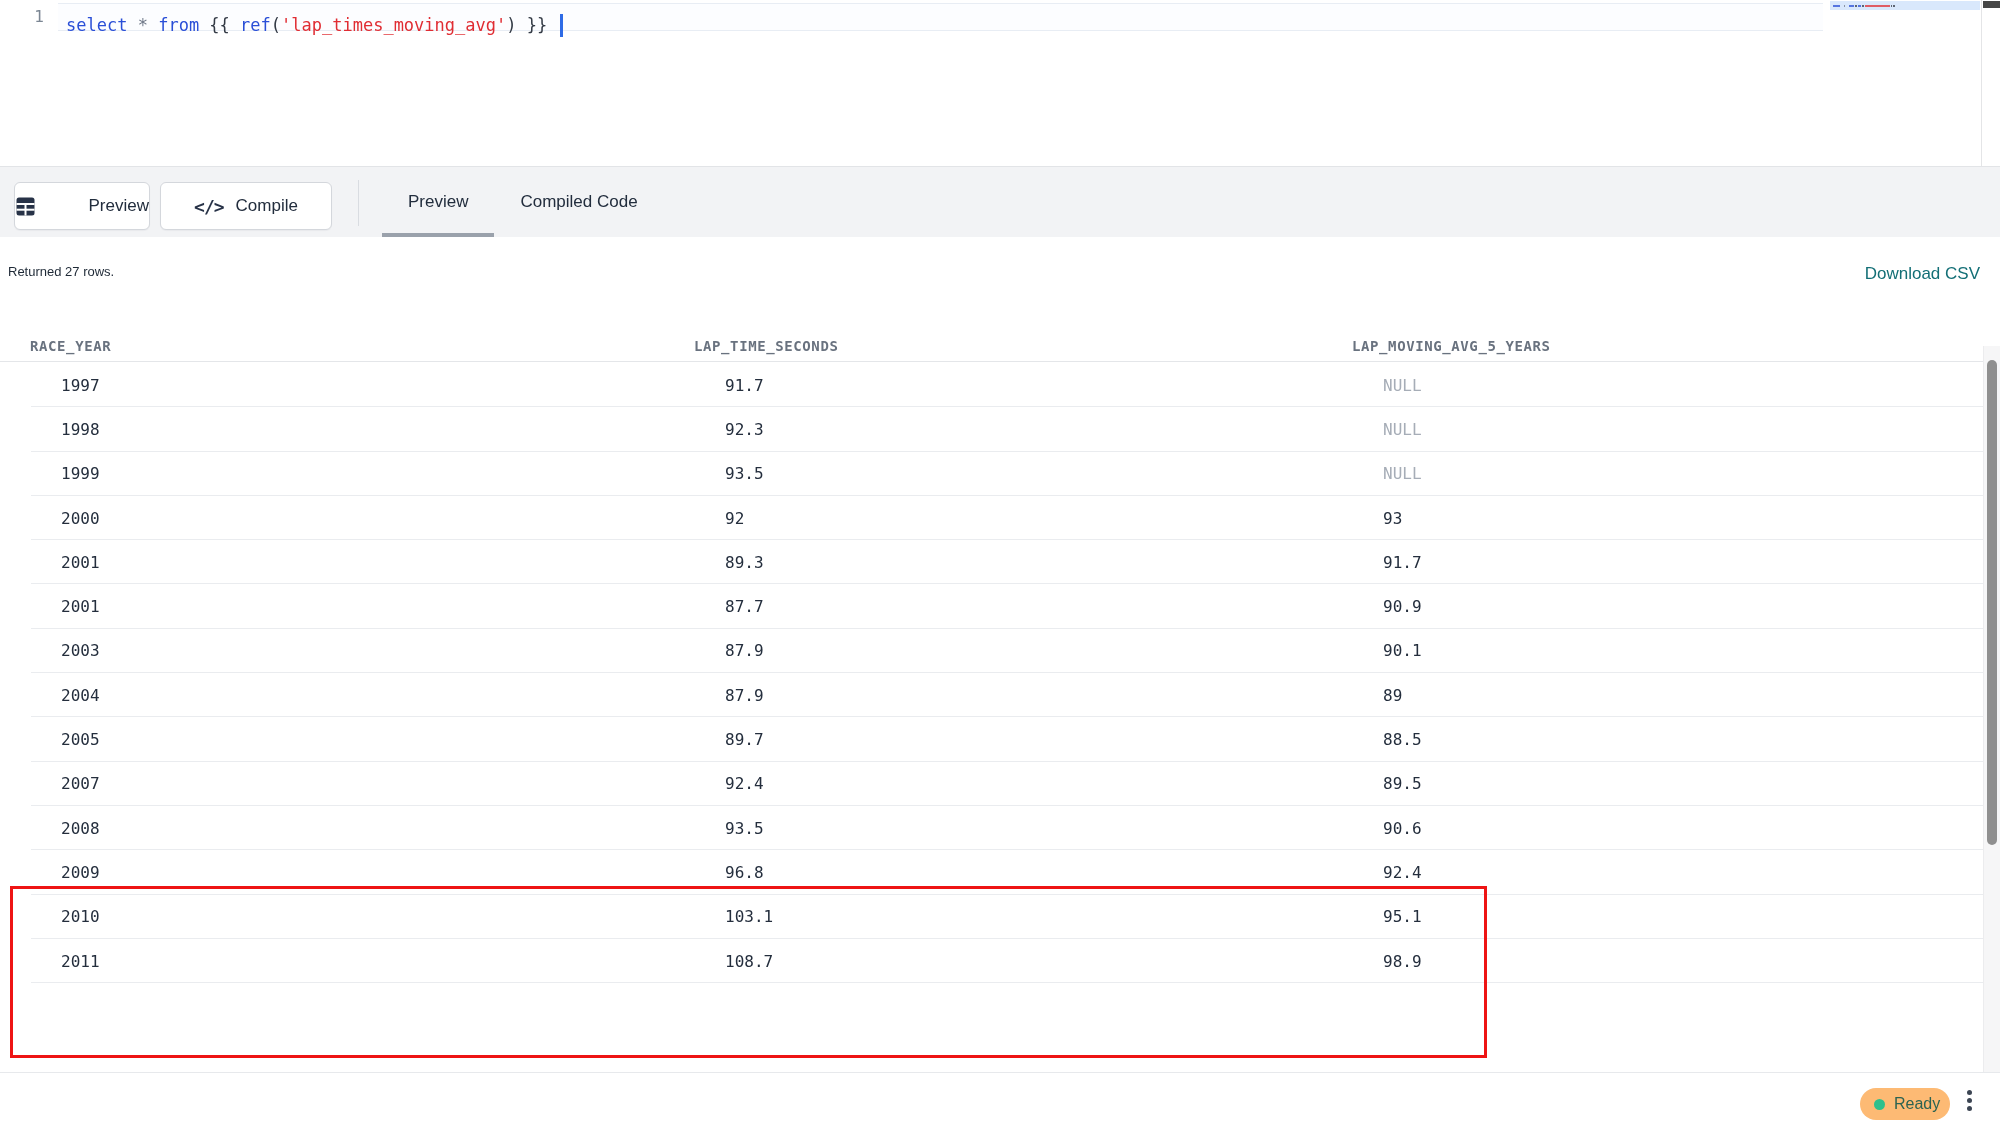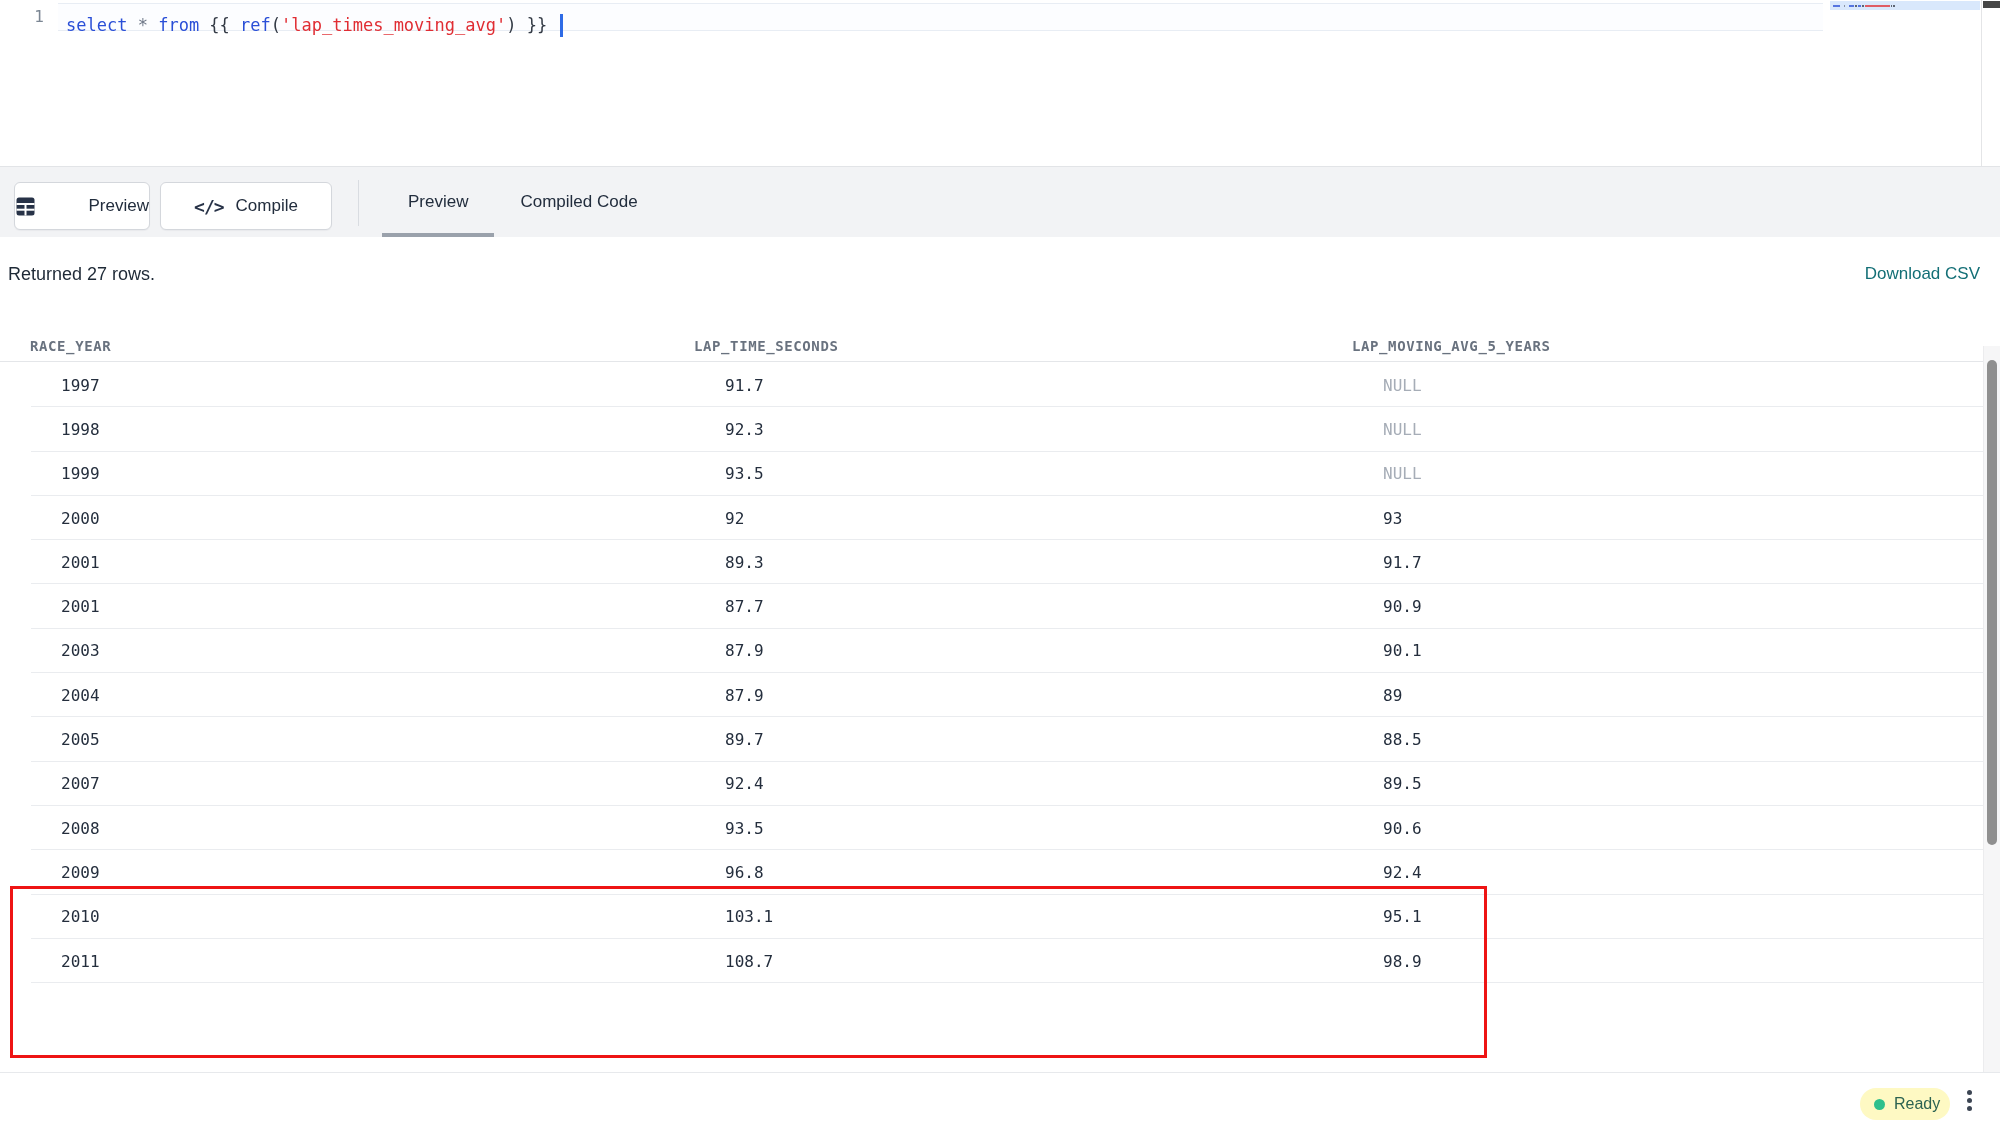--- a/index.html
+++ b/index.html
@@ -31,21 +31,21 @@
   .btn-compile { left:160px; width:170px; }
   .btn .glyph { display:flex; align-items:center; }
   .code-glyph { font:700 18px "DejaVu Sans Mono", monospace; color:#273247; letter-spacing:-1px; }
   .toolbar-divider { position:absolute; left:358px; top:13px; width:1px; height:46px; background:#d9dce1; }
   .tabs { position:absolute; left:382px; top:0; height:70px; display:flex; }
   .tab { height:70px; display:flex; align-items:center; padding:0 26px; font-size:17px;
          color:#222d3d; cursor:pointer; box-sizing:border-box; }
   .tab.active { border-bottom:4px solid #9aa1ab; padding-top:4px; }
 
   
-  .summary { position:absolute; left:8px; top:264px; font-size:18px; color:#1e2936; }
+  .summary { position:absolute; left:8px; top:264px; font-size:13px; color:#1e2936; }
   .download { position:absolute; right:20px; top:264px; font-size:17px; color:#136f76; cursor:pointer; }
 
   
   .thead { position:absolute; left:0; top:330px; width:1983px; height:32px;
            border-bottom:1px solid #e4e6e9; box-sizing:border-box; }
   .th { position:absolute; top:8px; font:700 14px "DejaVu Sans Mono", monospace;
         color:#69727f; letter-spacing:.6px; }
   .th1 { left:30px; } .th2 { left:694px; } .th3 { left:1352px; }
   .tbody { position:absolute; left:0; top:363px; width:1983px;margin-left:31px; }
   .trow { position:relative; height:44.3px; border-bottom:1px solid #eaecef; box-sizing:border-box; }
@@ -61,21 +61,21 @@
   
   .scroll-track { position:absolute; left:1983px; top:346px; width:17px; height:726px;
                   background:#f6f6f7; border-left:1px solid #ececee; box-sizing:border-box; }
   .scroll-thumb { position:absolute; left:1987px; top:360px; width:10px; height:485px;
                   background:#8f8f8f; border-radius:5px; cursor:pointer; }
 
   
   .footer { position:absolute; left:0; top:1072px; width:2000px; height:52px;
             background:#ffffff; border-top:1px solid #e7e9ec; box-sizing:border-box; }
   .badge { position:absolute; left:1860px; top:15px; width:90px; height:32px; border-radius:16px;
-           background:#fef9c3; display:flex; align-items:center; gap:9px; padding-left:14px;
+           background:#fdba74; display:flex; align-items:center; gap:9px; padding-left:14px;
            box-sizing:border-box; }
   .badge-dot { width:11px; height:11px; border-radius:50%; background:#2ec08c; }
   .badge-text { font-size:16px; color:#2c6351; }
   .kebab { position:absolute; left:1956px; top:12px; width:26px; height:30px; display:flex;
            flex-direction:column; align-items:center; justify-content:center; gap:3px; cursor:pointer; }
   .kebab i { width:5px; height:5px; border-radius:50%; background:#3c4553; }
 </style>
 </head>
 <body>
 

